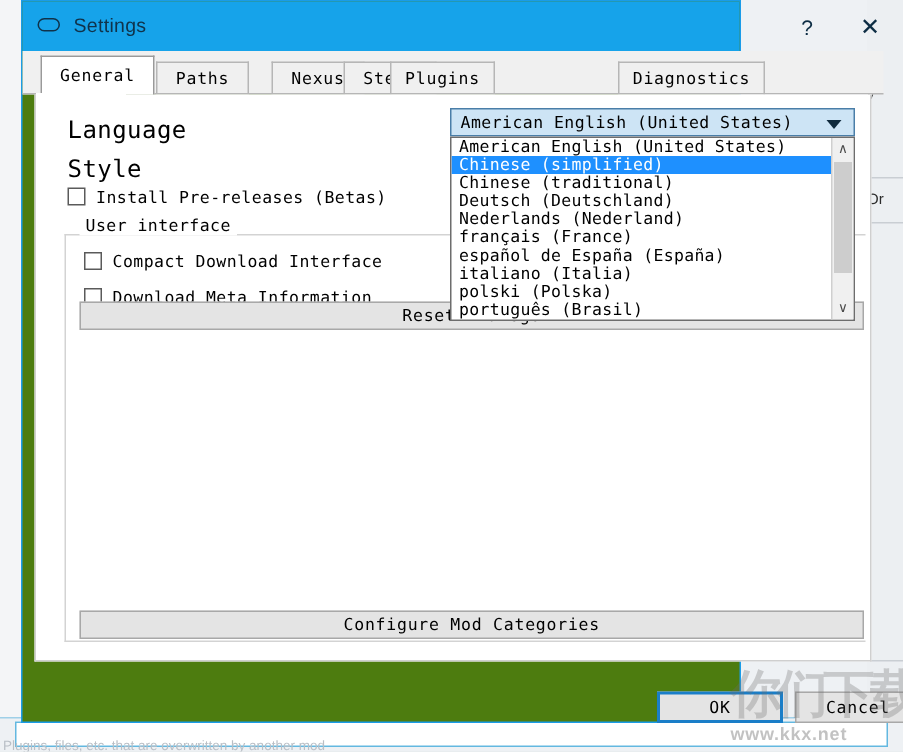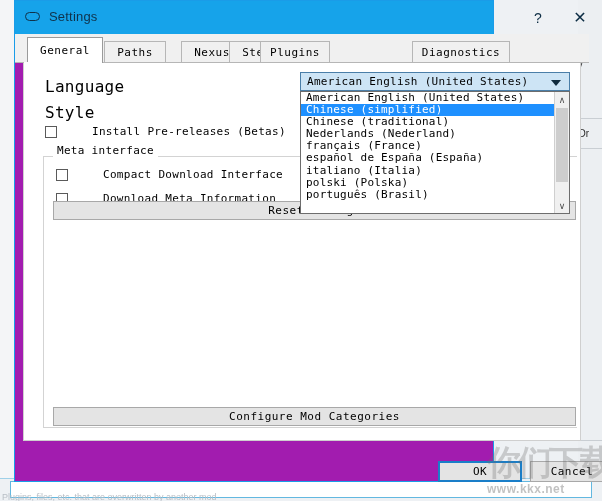--- a/index.html
+++ b/index.html
@@ -83,21 +83,21 @@
     background: #ffffff;
     border: 1px solid #63b8e0;
   }
 
   
   .dialog {
     position: absolute;
     left: 14px; top: 0px;
     width: 480px;
     height: 482px;
-    background: #a21caf;
+    background: #4d7c0f;
     border: 1px solid #1a9ce8;
     box-sizing: border-box;
   }
   .titlebar {
     position: absolute;
     left: 0; top: 0;
     width: 100%;
     height: 33px;
     background: #16a3ea;
     box-sizing: border-box;
@@ -201,23 +201,22 @@
     white-space: nowrap;
     letter-spacing: 0.3px;
   }
   .lbl-language { left: 30px; top: 76px; }
   .lbl-style    { left: 30px; top: 102px; }
 
   
   .chk-row {
     position: absolute;
     display: flex;
-    align-items: flex-end;
-    white-space: nowrap;
-    gap: 28px;
+    align-items: flex-start;
+    white-space: nowrap;
   }
   .chk-box {
     width: 12px; height: 12px;
     border: 1px solid #5a5a5a;
     background: #ffffff;
     box-sizing: border-box;
     flex: 0 0 auto;
   }
   .chk-label {
     margin-left: 7px;
@@ -461,21 +460,21 @@
 
   <div class="lbl lbl-language">Language</div>
   <div class="lbl lbl-style">Style</div>
 
   <div class="chk-row chk-prerelease">
     <span class="chk-box"></span>
     <span class="chk-label">Install Pre-releases (Betas)</span>
   </div>
 
   <div class="groupbox"></div>
-  <div class="groupbox-title">Meta interface</div>
+  <div class="groupbox-title">User interface</div>
 
   <div class="chk-row chk-compact">
     <span class="chk-box"></span>
     <span class="chk-label">Compact Download Interface</span>
   </div>
 
   <div class="chk-row chk-meta">
     <span class="chk-box"></span>
     <span class="chk-label">Download Meta Information</span>
   </div>
@@ -490,20 +489,21 @@
 <div class="combo">
   <div class="combo-text">American English (United States)</div>
   <div class="combo-arrow"></div>
 </div>
 
 <div class="popup">
   <div class="popup-list">
     <div class="popup-item">American English (United States)</div>
     <div class="popup-item selected">Chinese (simplified)</div>
     <div class="popup-item">Chinese (traditional)</div>
+    <div class="popup-item">Deutsch (Deutschland)</div>
     <div class="popup-item">Nederlands (Nederland)</div>
     <div class="popup-item">français (France)</div>
     <div class="popup-item">español de España (España)</div>
     <div class="popup-item">italiano (Italia)</div>
     <div class="popup-item">polski (Polska)</div>
     <div class="popup-item">português (Brasil)</div>
   </div>
   <div class="popup-scroll">
     <div class="sb-arrow sb-up">∧</div>
     <div class="sb-thumb"></div>

